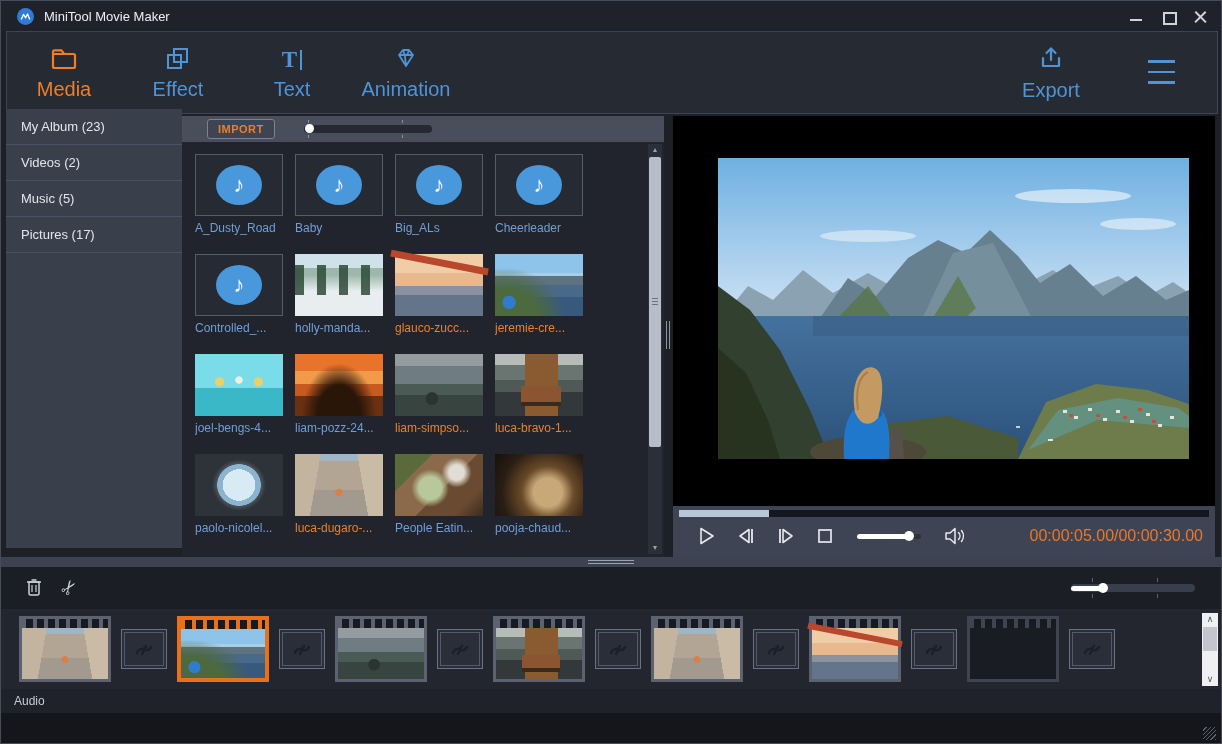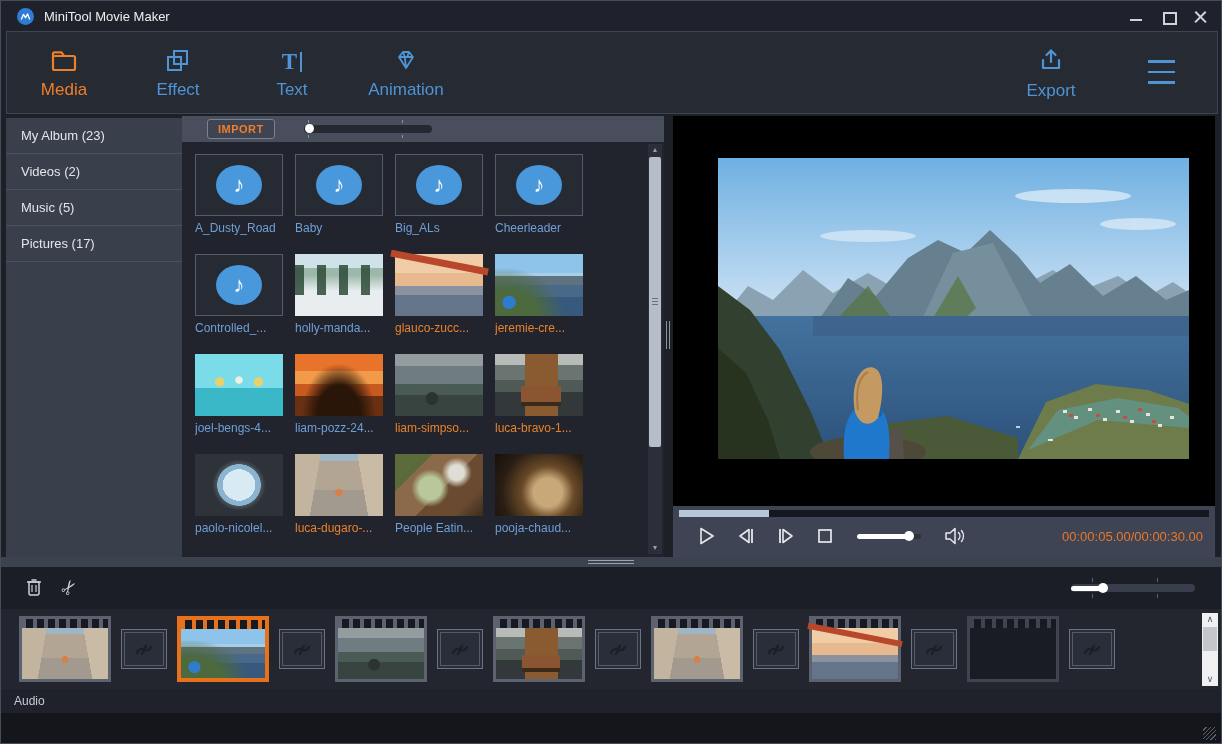--- a/index.html
+++ b/index.html
@@ -13,31 +13,31 @@
   .winctrl{margin-left:auto;display:flex;align-items:center;gap:19px;padding-right:14px;}
   .wbtn{width:13px;height:11px;position:relative;cursor:pointer;}
   .wbtn.min::after{content:"";position:absolute;left:0;bottom:1px;width:12px;height:2px;background:#cfd3da;}
   .wbtn.max::after{content:"";position:absolute;left:1px;top:1px;width:10px;height:9px;border:2px solid #cfd3da;}
   .wbtn.close::before,.wbtn.close::after{content:"";position:absolute;left:-1px;top:5px;width:15px;height:2.4px;background:#cfd3da;}
   .wbtn.close::before{transform:rotate(45deg);}  .wbtn.close::after{transform:rotate(-45deg);}
 
   
   .nav{position:absolute;left:5px;top:30px;width:1212px;height:83px;background:#262a33;border:1px solid #3d4452;display:flex;}
   .nav-item{width:114px;display:flex;flex-direction:column;align-items:center;justify-content:center;gap:6px;cursor:pointer;}
-  .nav-item .lbl{font-size:17px;color:var(--accent-blue);}
+  .nav-item .lbl{font-size:20px;color:var(--accent-blue);}
   .nav-item.active .lbl{color:var(--accent-orange);}
   .nav-icon{height:28px;display:flex;align-items:flex-end;}
   .txticon{color:var(--accent-blue);font-family:"Liberation Serif",serif;font-size:23px;font-weight:bold;line-height:24px;}
   .txticon .cur{display:inline-block;width:2px;height:20px;background:var(--accent-blue);margin-left:3px;vertical-align:-3px;}
   .nav-export{position:absolute;right:124px;top:0;height:83px;width:84px;}
   .nav-menu{position:absolute;right:42px;top:28px;width:27px;height:24px;display:flex;flex-direction:column;justify-content:space-between;cursor:pointer;}
   .nav-menu i{display:block;height:2.6px;background:var(--accent-blue);}
 
   
-  .sidebar{position:absolute;left:5px;top:117px;width:176px;height:439px;background:#3a3f4c;}
+  .sidebar{position:absolute;left:5px;top:108px;width:176px;height:439px;background:#3a3f4c;}
   .sb-item{height:36px;line-height:36px;padding-left:15px;font-size:13px;color:#e2e5ea;border-bottom:1px solid #4a5162;cursor:pointer;}
 
   .library{position:absolute;left:181px;top:115px;width:482px;height:441px;background:#21242c;}
   .libhead{height:26px;background:#494e5c;display:flex;align-items:center;padding-left:25px;}
   .importbtn{border:1px solid #7a8294;border-radius:3px;background:#3f4452;color:var(--accent-orange);font-size:11px;font-weight:bold;letter-spacing:.5px;padding:3px 10px;cursor:pointer;}
   .sizeslider{position:relative;margin-left:29px;width:128px;height:8px;background:#262932;border-radius:4px;cursor:pointer;}
   .sizeslider .knob{position:absolute;top:-1px;width:9px;height:9px;border-radius:50%;background:#fff;}
   .sizeslider .tick{position:absolute;width:1px;height:3px;background:#8a90a0;}
   .grid{position:absolute;left:13px;top:38px;display:grid;grid-template-columns:repeat(4,100px);}
   .mitem{width:100px;height:100px;cursor:pointer;}
@@ -59,21 +59,21 @@
   .preview{position:absolute;left:672px;top:115px;width:542px;height:441px;background:#000;}
   .photo{position:absolute;left:45px;top:42px;width:471px;height:301px;}
   .pcontrols{position:absolute;left:0;bottom:0;width:100%;height:51px;background:#40455 4;background:#3f4454;}
   .progress{position:relative;margin:4px 6px 0 6px;height:7px;background:#14171d;}
   .progress .fill{position:absolute;left:0;top:0;bottom:0;background:#b6c7d8;}
   .pbtns{height:38px;display:flex;align-items:center;padding-left:22px;gap:18px;}
   .pico{cursor:pointer;display:flex;}
   .vol{position:relative;width:64px;height:5px;background:#2e323c;border-radius:3px;margin:0 4px;cursor:pointer;}
   .vol .vfill{position:absolute;left:0;top:0;bottom:0;background:#fff;border-radius:3px;}
   .vol .vknob{position:absolute;top:-2.5px;width:10px;height:10px;border-radius:50%;background:#fff;}
-  .timecode{margin-left:auto;padding-right:12px;font-size:13px;color:var(--timecode);}
+  .timecode{margin-left:auto;padding-right:12px;font-size:16px;color:var(--timecode);}
 
   
   .hsplit{position:absolute;left:0;top:556px;width:100%;height:10px;background:#3c4250;cursor:row-resize;}
   .hsplit .handle{position:absolute;left:50%;top:3px;width:46px;height:4px;margin-left:-23px;
       background:repeating-linear-gradient(180deg,#9aa2b0 0 1px,transparent 1px 3px);}
 
   
   .timeline{position:absolute;left:0;top:566px;width:100%;height:178px;background:#1b1e25;}
   .ttool{position:relative;height:42px;}
   .tico{position:absolute;top:11px;cursor:pointer;}

